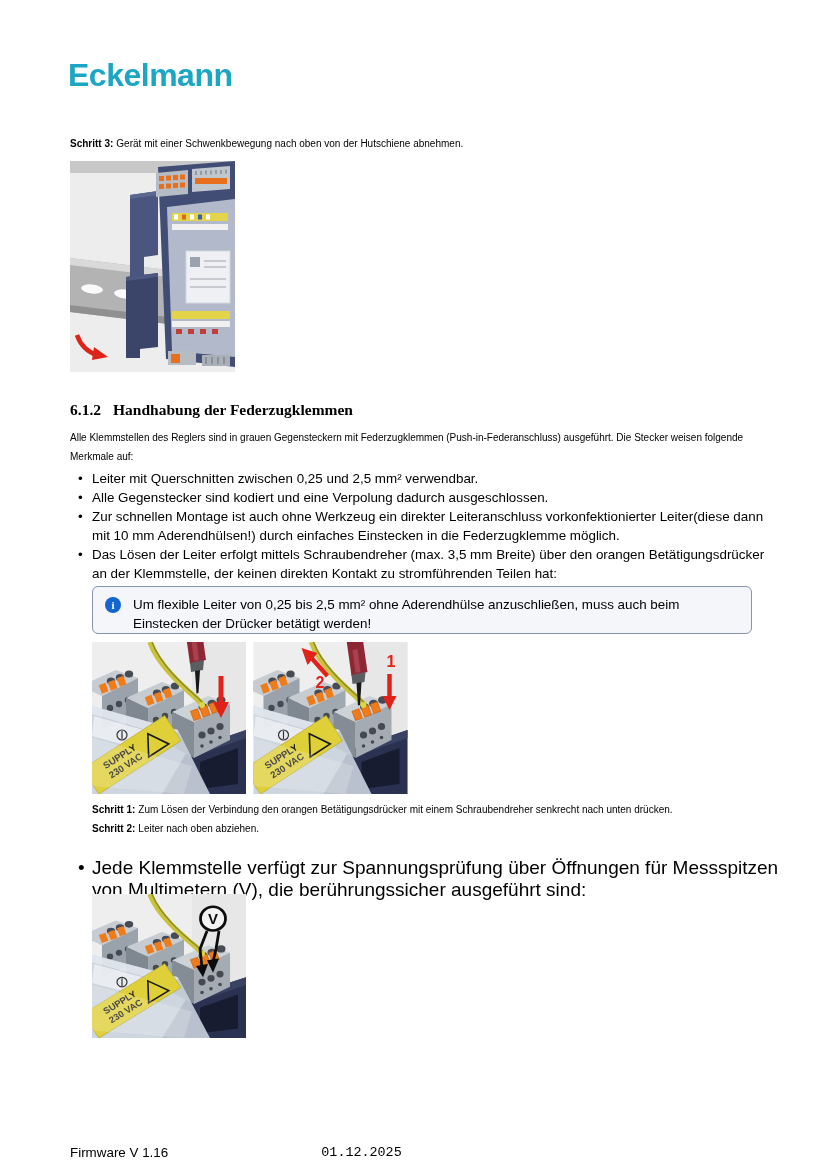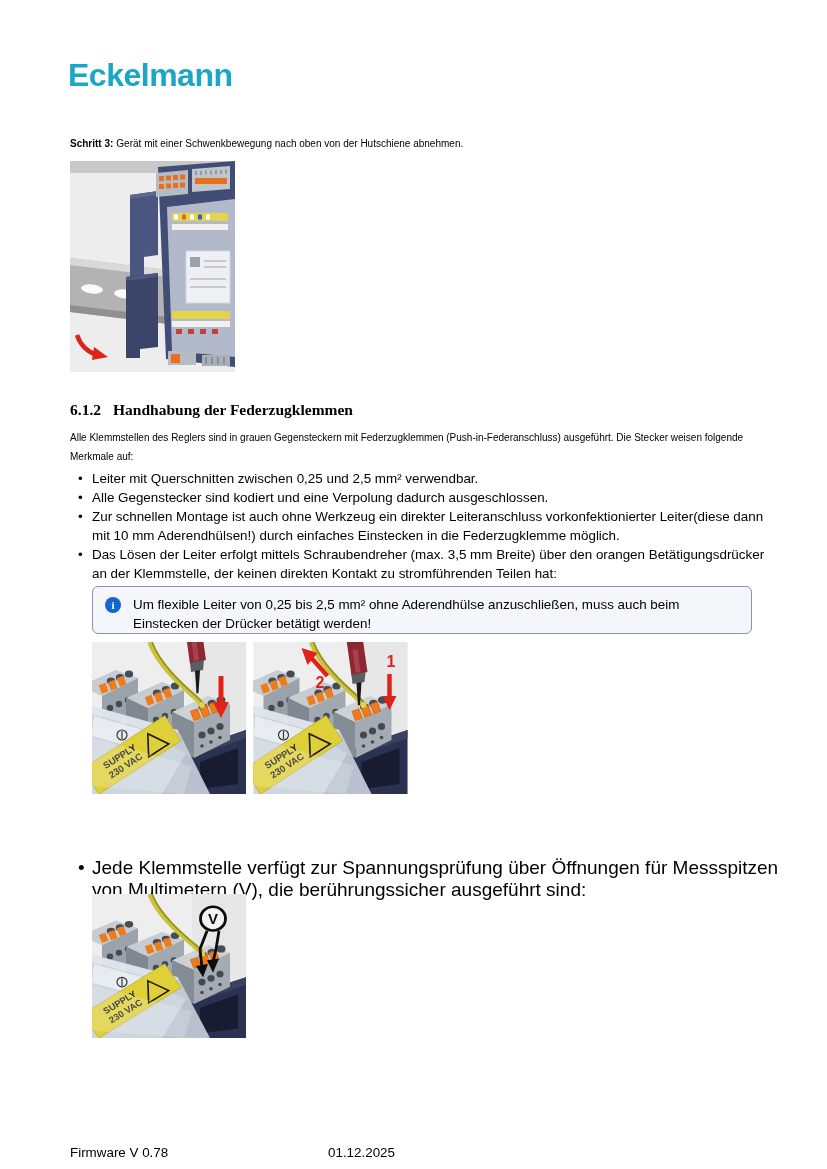--- a/index.html
+++ b/index.html
@@ -250,36 +250,40 @@
         <polygon points="129,54 136,68 143,54" fill="#e0231a"></polygon>
       </g>
       <text x="62" y="46" font-size="16" font-weight="bold" fill="#e0231a">2</text>
       <g>
         <line x1="74" y1="34" x2="58" y2="16" stroke="#e0231a" stroke-width="4.5"></line>
         <polygon points="48,6 64,11 54,23" fill="#e0231a"></polygon>
       </g>
     </svg>
   </div>
 
+  <div class="abs para" style="left:92px;top:780px;width:600px;">
+    <span class="lbl">Schritt 1:</span><span>Zum Lösen der Verbindung den orangen Betätigungsdrücker mit einem Schraubendreher senkrecht nach unten drücken.</span><br>
+    <span class="lbl">Schritt 2:</span><span>Leiter nach oben abziehen.</span>
+  </div>
 
   <div class="abs bullet-line" style="left:70px;top:837px;">Jede Klemmstelle verfügt zur Spannungsprüfung über Öffnungen für Messspitzen von Multimetern (V), die berührungssicher ausgeführt sind:</div>
 
   <div class="abs" style="left:92px;top:874px;">
     <svg width="154" height="144" viewBox="0 0 154 152" preserveAspectRatio="none">
       <use href="#termScene"></use>
       <g>
         <circle cx="121" cy="26" r="12.5" fill="#f2f2f2" stroke="#0c0c0c" stroke-width="2.8"></circle>
         <text x="121" y="32" font-size="15" font-weight="bold" fill="#0c0c0c" text-anchor="middle">V</text>
       </g>
       <g stroke="#0c0c0c" stroke-width="2.8" fill="none">
         <polyline points="115,39 108,58 110,78"></polyline>
         <polyline points="127,39 124,58 121,72"></polyline>
       </g>
       <polygon points="104,76 111,88 116,74" fill="#0c0c0c"></polygon>
       <polygon points="115,70 121,83 127,68" fill="#0c0c0c"></polygon>
     </svg>
   </div>
 
-  <div class="abs footer" style="left:70px;top:1125px;">Firmware V 0.78</div>
-  <div class="abs footer" style="left:0;top:1125px;width:723px;text-align:center;">01.12.2025</div>
+  <div class="abs footer" style="left:70px;top:1125px;">Firmware V 1.16</div>
+  <div class="abs footer" style="left:0;top:1125px;width:723px;text-align:center;font-family:Liberation Mono, monospace;">01.12.2025</div>
   <div class="abs footer" style="right:70px;top:1183px;text-decoration:underline;">41/119</div>
 
 </div>
 
 </body></html>

